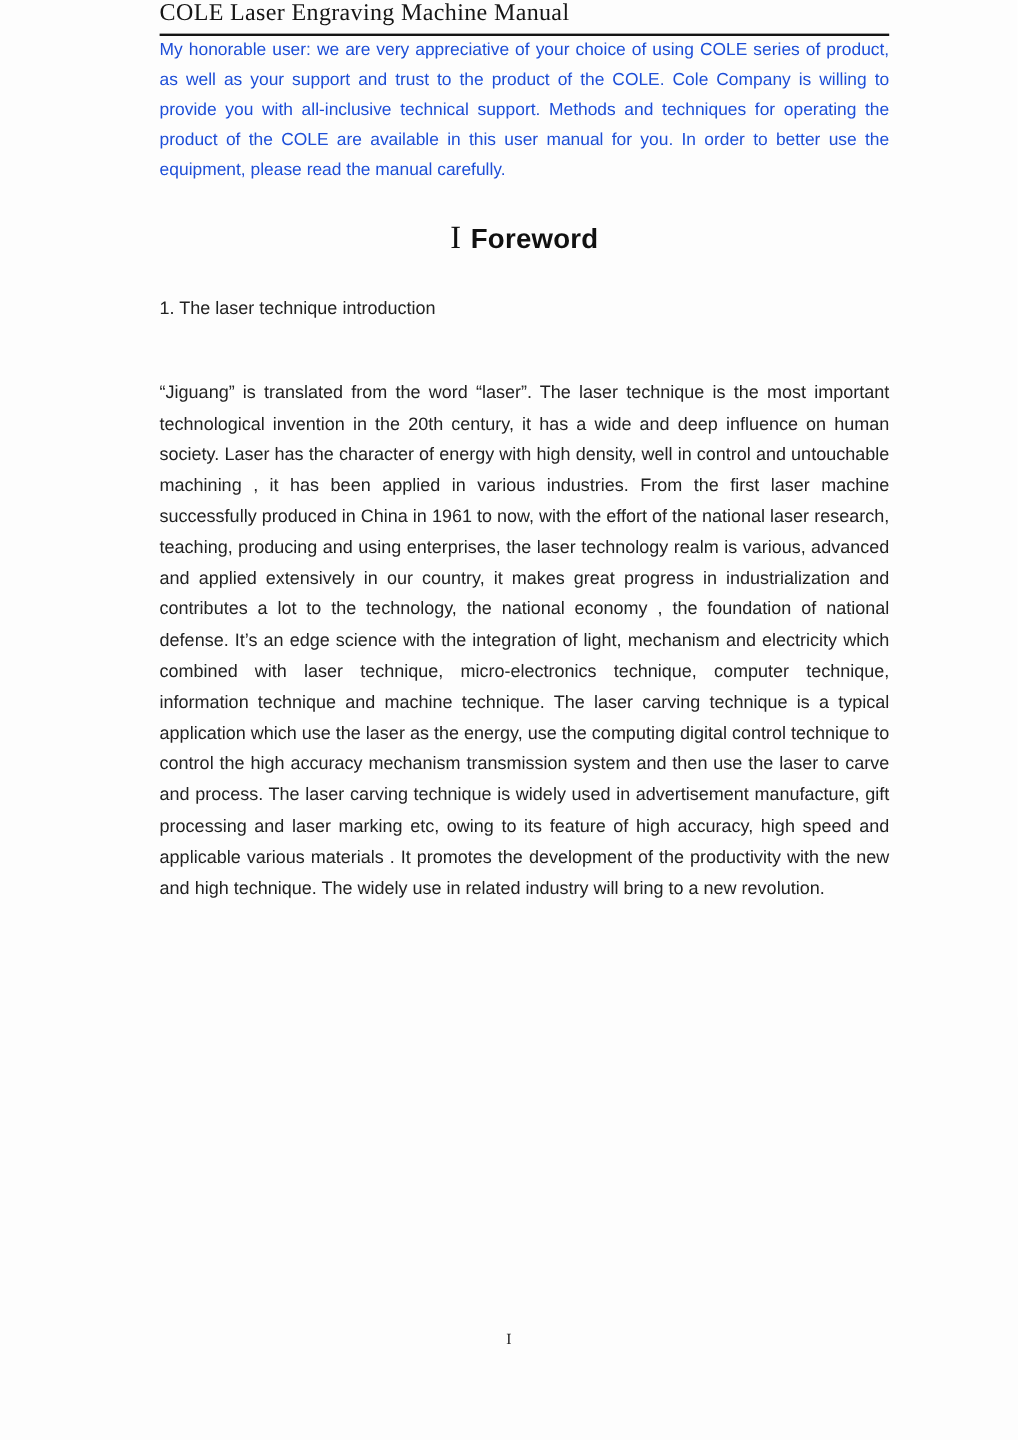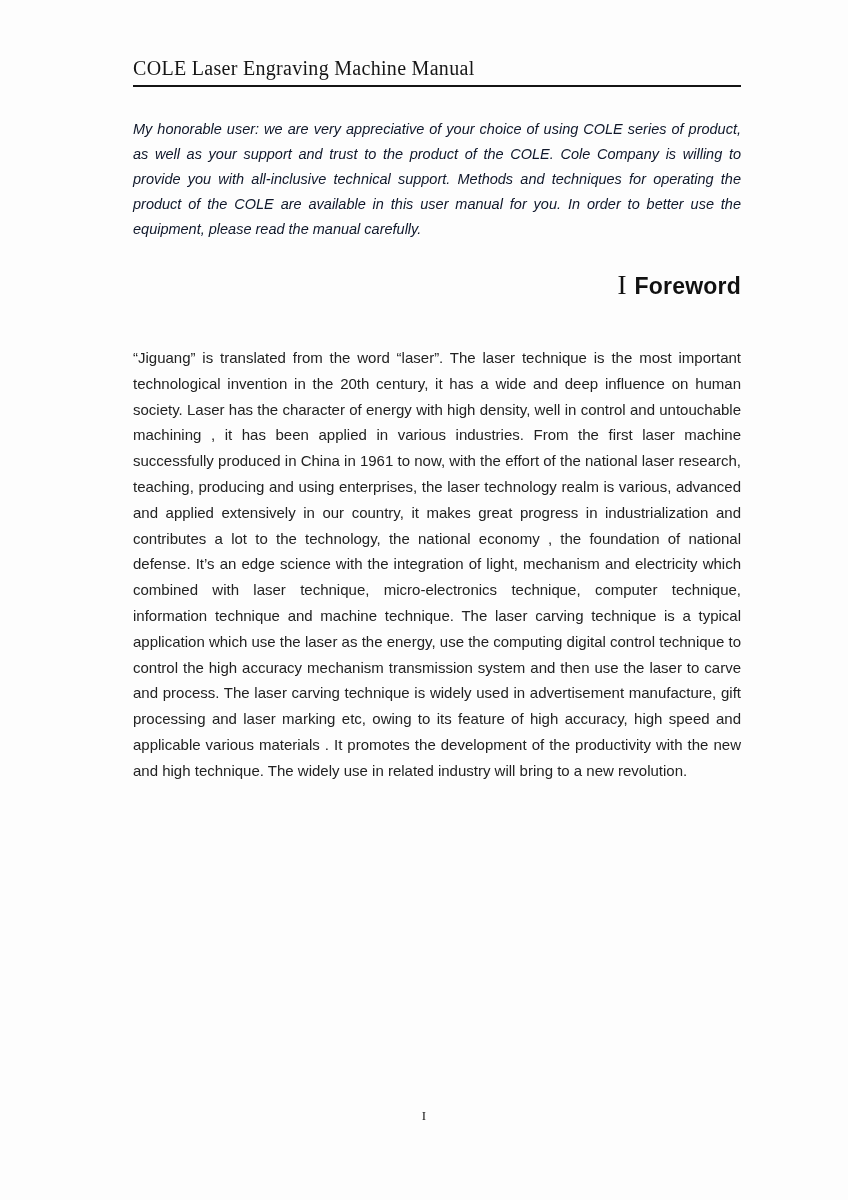--- a/index.html
+++ b/index.html
@@ -13,44 +13,42 @@
   }
   .page {
     position: absolute; inset: 0;
     background: #fdfdfd;
   }
   .content {
     position: absolute;
     left: 133px; top: 0;
     width: 608px;
   }
-  .doc-header { margin-top: 57px; }
+  .doc-header { }
   .doc-title {
     font-family: "Liberation Serif", serif;
     font-size: 20px;
     color: #161616;
     letter-spacing: 0.3px;
     padding-bottom: 5px;
   }
   .header-rule {
     border: none;
     border-top: 2px solid #141414;
     height: 0;
   }
   .intro {
-    margin-top: 30px;
-    font-style: italic;
     font-size: 14.5px;
     line-height: 25px;
     text-align: justify;
-    color: #0f172a;
+    color: #1d4ed8;
   }
   .foreword-heading {
     margin-top: 27px;
-    text-align: right;
+    text-align: center;
     color: #111;
     height: 32px;
     line-height: 32px;
   }
   .heading-numeral {
     font-family: "Liberation Serif", serif;
     font-size: 27px;
     font-weight: 400;
     margin-right: 8px;
   }
@@ -92,19 +90,20 @@
       <hr class="header-rule">
     </div>
 
     <p class="intro">My honorable user: we are very appreciative of your choice of using COLE series of product, as well as your support and trust to the product of the COLE. Cole Company is willing to provide you with all-inclusive technical support. Methods and techniques for operating the product of the COLE are available in this user manual for you. In order to better use the equipment, please read the manual carefully.</p>
 
     <div class="foreword-heading">
       <span class="heading-numeral">I</span><span class="heading-title">Foreword</span>
     </div>
 
     <div class="body-block">
+      <div class="subsection-title">1. The laser technique introduction</div>
       <div class="body-paragraph">“Jiguang” is translated from the word “laser”. The laser technique is the most important technological invention in the 20th century, it has a wide and deep influence on human society. Laser has the character of energy with high density, well in control and untouchable machining , it has been applied in various industries. From the first laser machine successfully produced in China in 1961 to now, with the effort of the national laser research, teaching, producing and using enterprises, the laser technology realm is various, advanced and applied extensively in our country, it makes great progress in industrialization and contributes a lot to the technology, the national economy , the foundation of national defense. It’s an edge science with the integration of light, mechanism and electricity which combined with laser technique, micro-electronics technique, computer technique, information technique and machine technique. The laser carving technique is a typical application which use the laser as the energy, use the computing digital control technique to control the high accuracy mechanism transmission system and then use the laser to carve and process. The laser carving technique is widely used in advertisement manufacture, gift processing and laser marking etc, owing to its feature of high accuracy, high speed and applicable various materials . It promotes the development of the productivity with the new and high technique. The widely use in related industry will bring to a new revolution.</div>
     </div>
 
   </div>
 
   <div class="page-footer">I</div>
 </div>
 
 </body></html>

